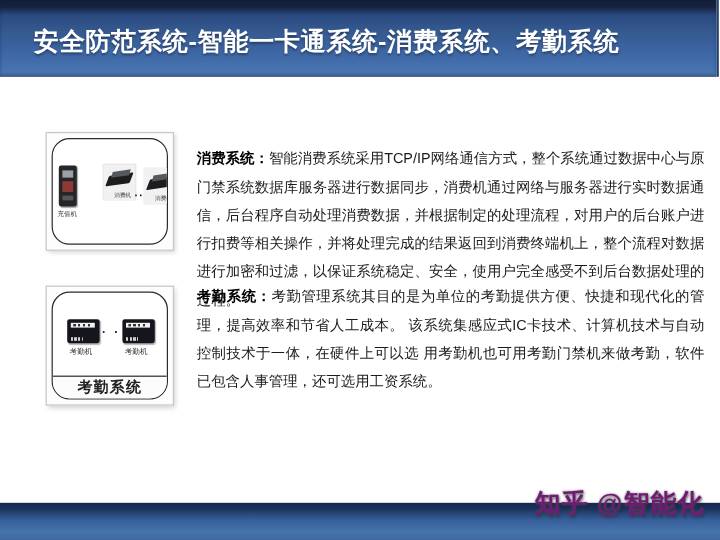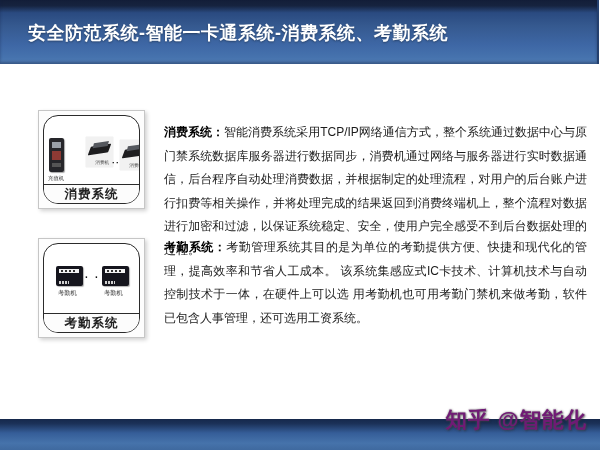--- a/index.html
+++ b/index.html
@@ -9,21 +9,21 @@
   }
   
   .title-bar{
     position:absolute;top:0;left:0;width:597px;height:64px;
     background:linear-gradient(180deg,#131e38 0%,#16233f 9%,#2a4a80 20%,#35598f 40%,#3e67a5 70%,#4673ae 90%,#547fb6 100%);
     border-right:2px solid #24406e;
     box-shadow:inset 0 -2px 3px rgba(20,35,70,.45);
   }
   .title-bar .title{
     position:absolute;left:28px;top:21px;
-    color:#ffffff;font-size:18px;font-weight:bold;letter-spacing:.5px;
+    color:#ffffff;font-size:21px;font-weight:bold;letter-spacing:.5px;
     text-shadow:0 1px 2px rgba(0,0,0,.35);white-space:nowrap;
   }
   
   .card{
     position:absolute;background:#fdfdfd;border:1px solid #c6c6c6;
     box-shadow:2px 2px 4px rgba(0,0,0,.18);
   }
   .card-inner{
     position:absolute;left:4px;top:4px;right:4px;bottom:4px;
     border:1.5px solid #2b2b2b;border-radius:15px;background:#fff;overflow:hidden;
@@ -101,21 +101,20 @@
       <div class="tiny-label recharge-label">充值机</div>
       <div class="pos-photo pos-a">
         <div class="pos-machine"></div>
         <div class="pos-label">消费机</div>
       </div>
       <div class="dots1">···</div>
       <div class="pos-photo pos-b">
         <div class="pos-machine"></div>
         <div class="pos-label">消费机</div>
       </div>
-      <div class="card-banner">消费系统</div>
     </div>
   </div>
 
   <p class="para para1"><b>消费系统：</b><span>智能消费系统采用TCP/IP网络通信方式，整个系统通过数据中心与原门禁系统数据库服务器进行数据同步，消费机通过网络与服务器进行实时数据通信，后台程序自动处理消费数据，并根据制定的处理流程，对用户的后台账户进行扣费等相关操作，并将处理完成的结果返回到消费终端机上，整个流程对数据进行加密和过滤，以保证系统稳定、安全，使用户完全感受不到后台数据处理的过程。</span></p>
 
   <div class="card card2">
     <div class="card-inner">
       <div class="att-machine att-a">
         <div class="strip"></div>
         <div class="keys"></div>

